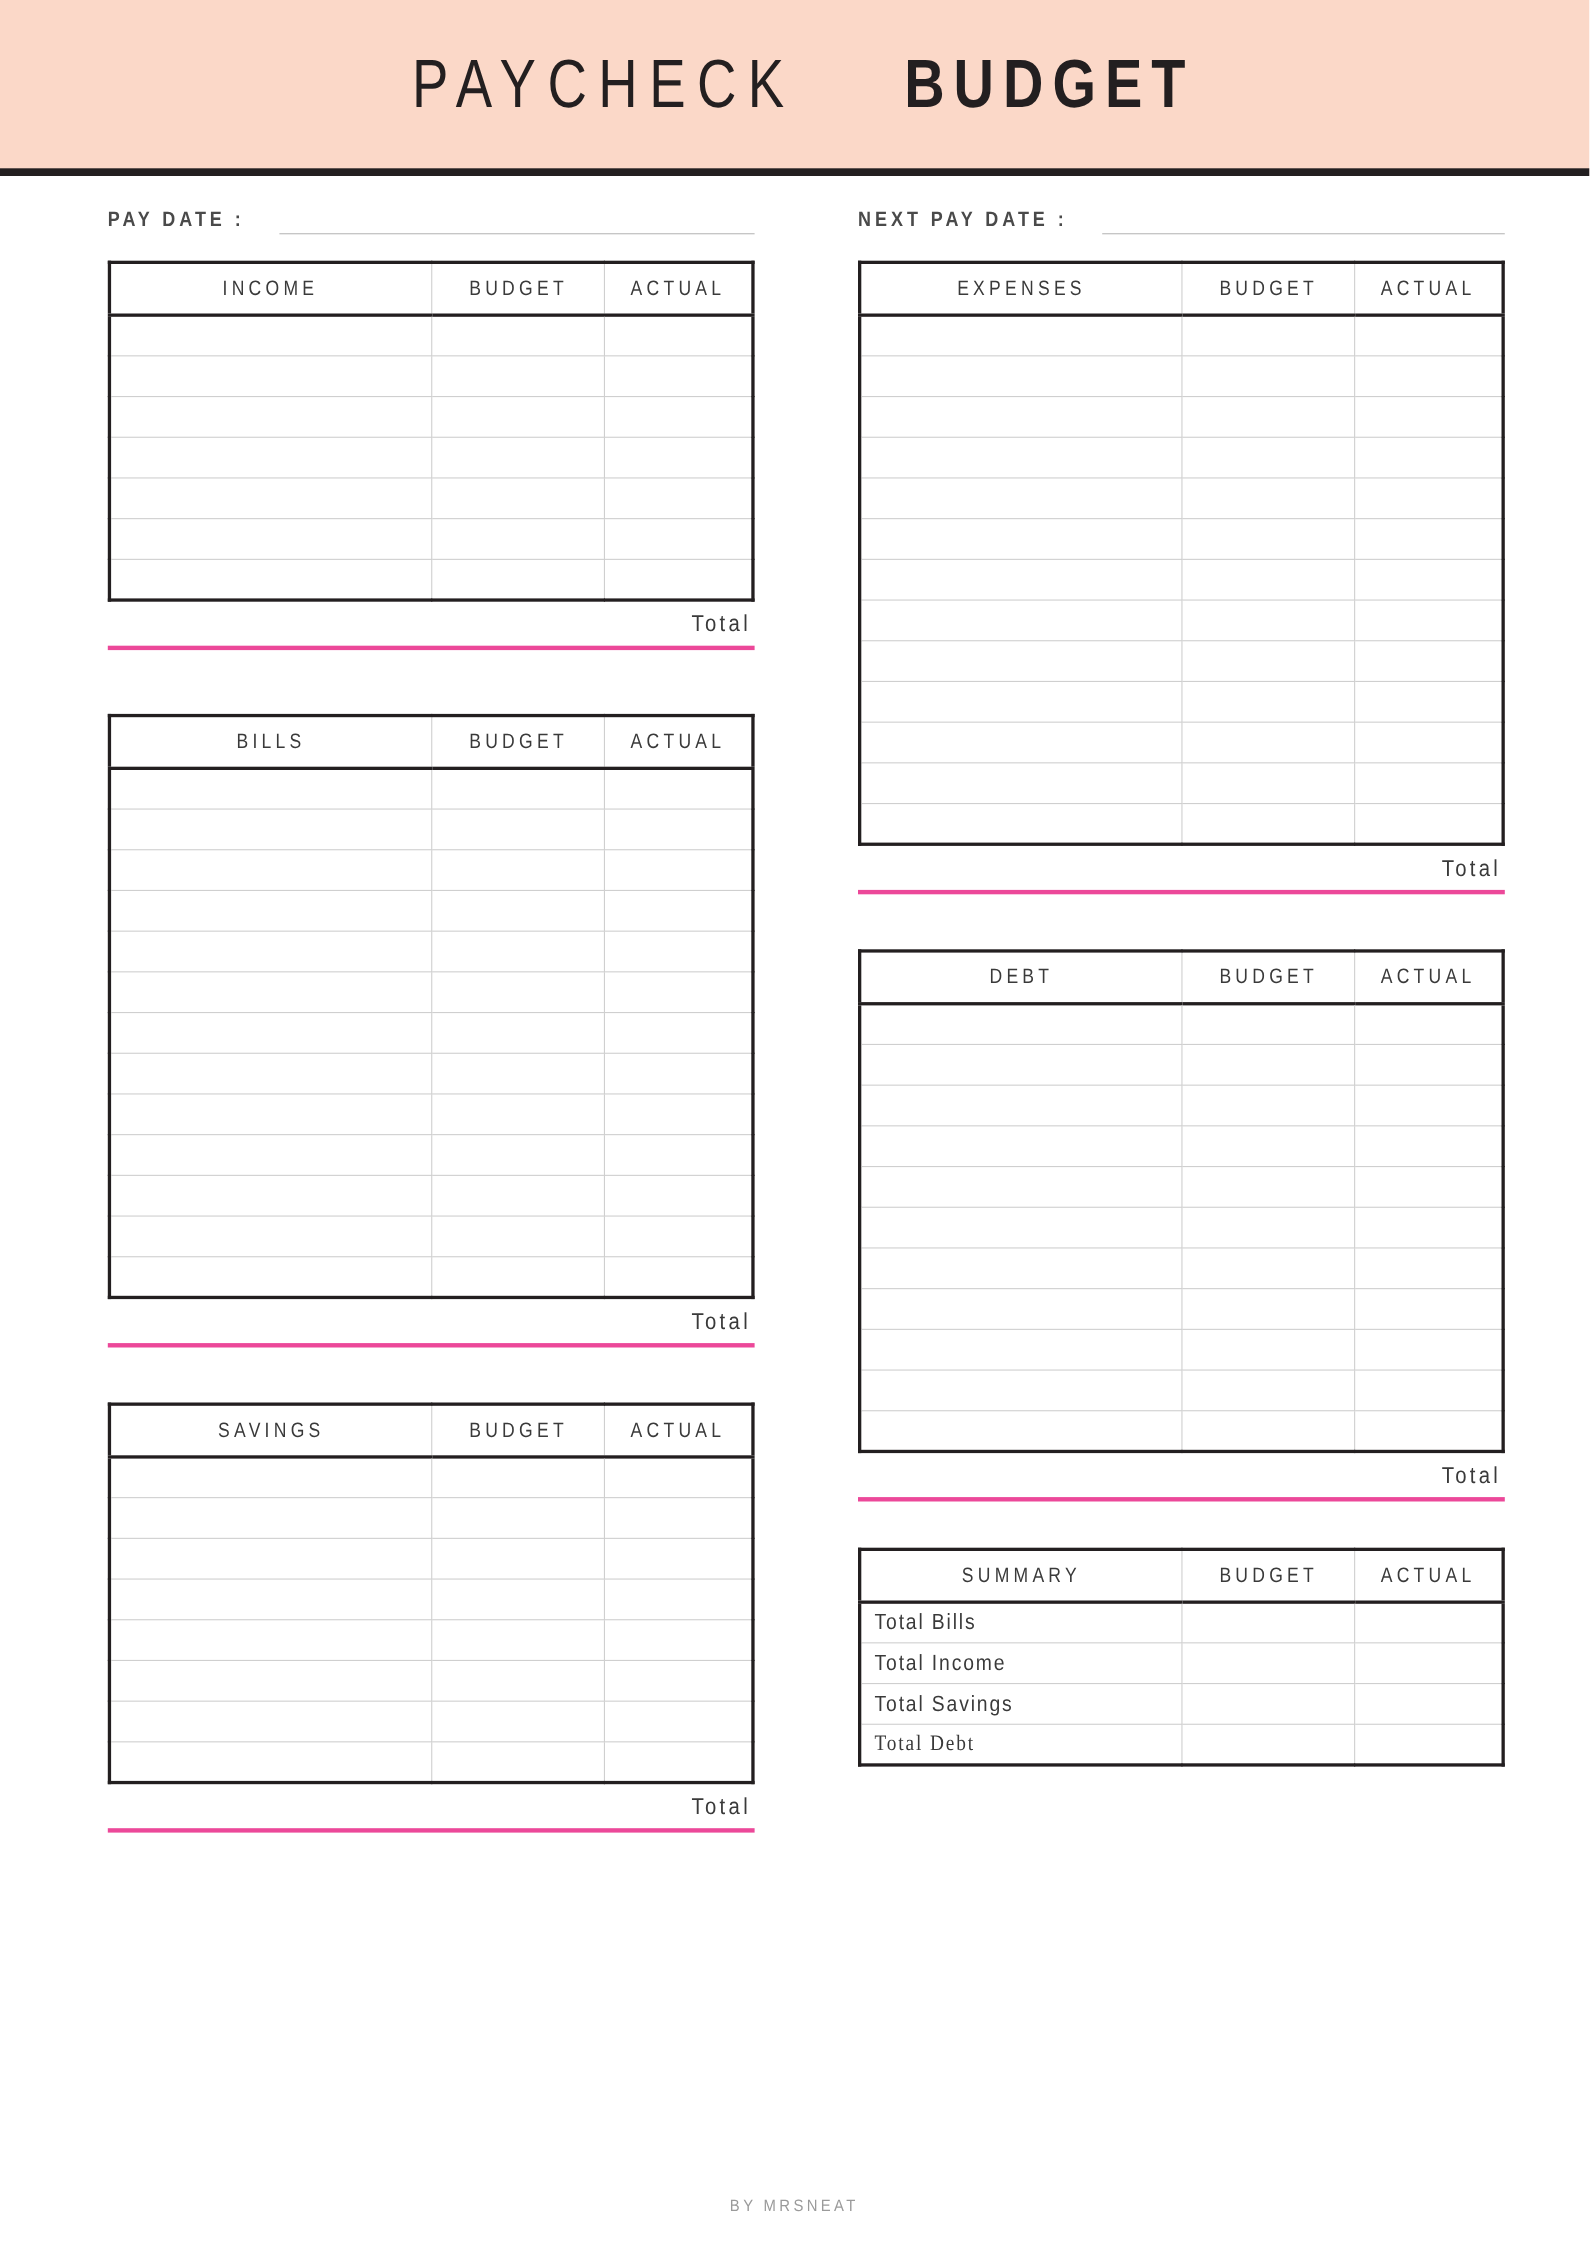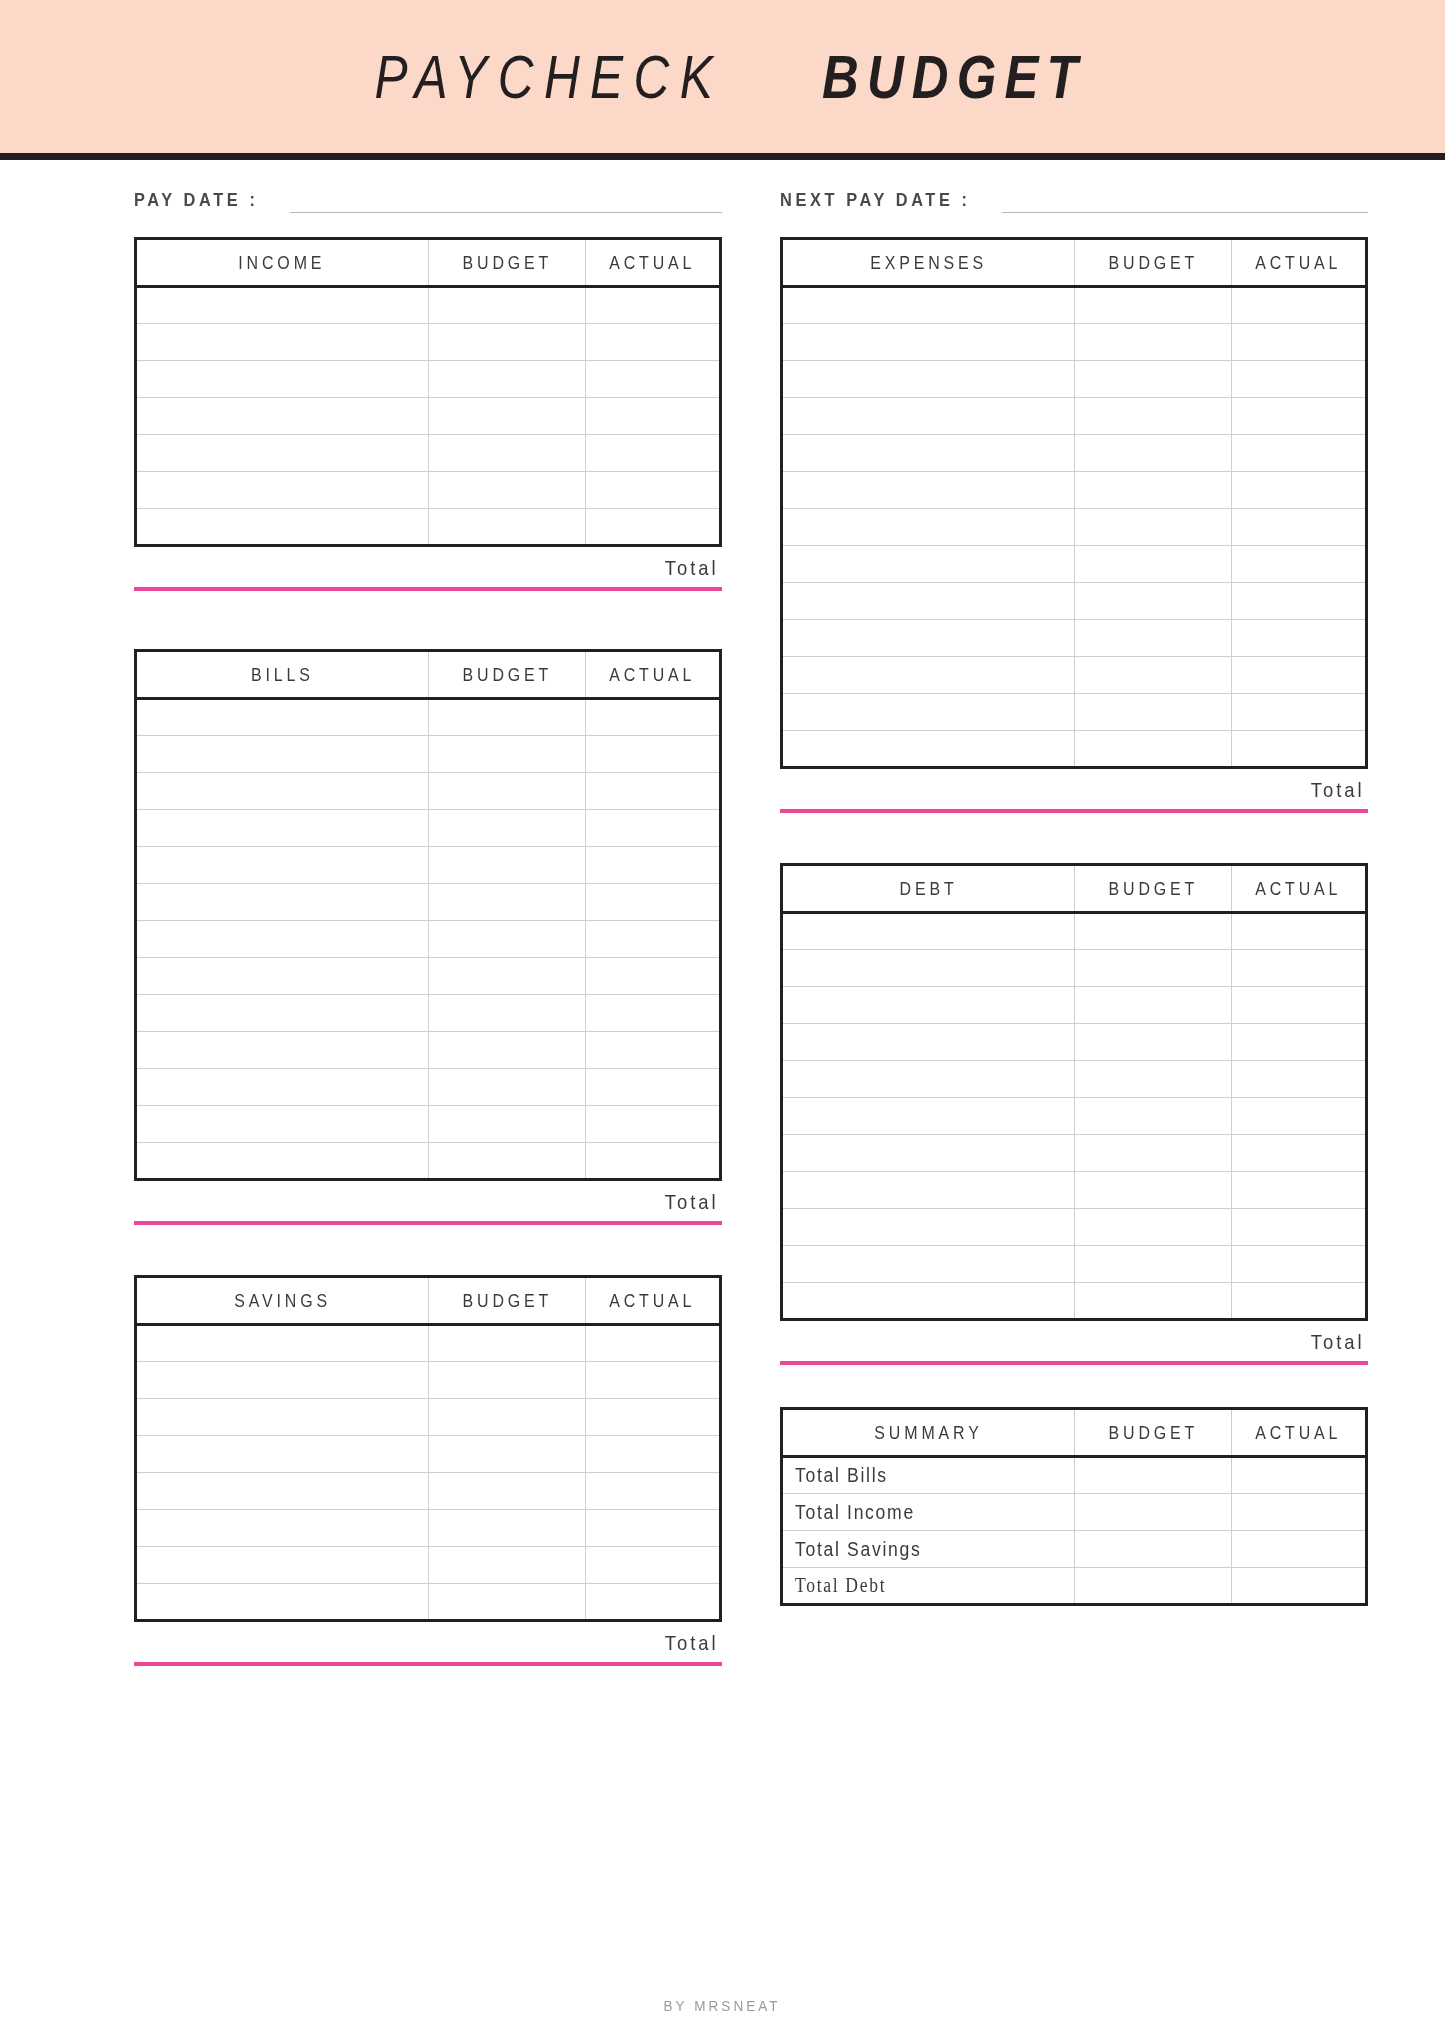--- a/index.html
+++ b/index.html
@@ -28,21 +28,20 @@
     border-bottom: 7px solid #231f20;
     display: flex;
     align-items: center;
     justify-content: center;
   }
   .header-title {
     display: flex;
     align-items: baseline;
     gap: 26px;
     white-space: nowrap;
-    font-style: italic;
   }
   .title-light {
     font-size: 62px;
     letter-spacing: 13px;
     font-weight: 300;
     color: #231f20;
     font-family: "Liberation Sans", sans-serif;
     transform: scaleX(0.80);
     transform-origin: center;
   }
@@ -61,21 +60,20 @@
     position: absolute;
     left: 0;
     top: 167px;
     width: 1445px;
   }
   .col-left {
     position: absolute;
     left: 98px;
     top: 0;
     width: 588px;
-    margin-left: 36px;
   }
   .col-right {
     position: absolute;
     left: 780px;
     top: 0;
     width: 588px;
   }
 
   
   .date-row {

